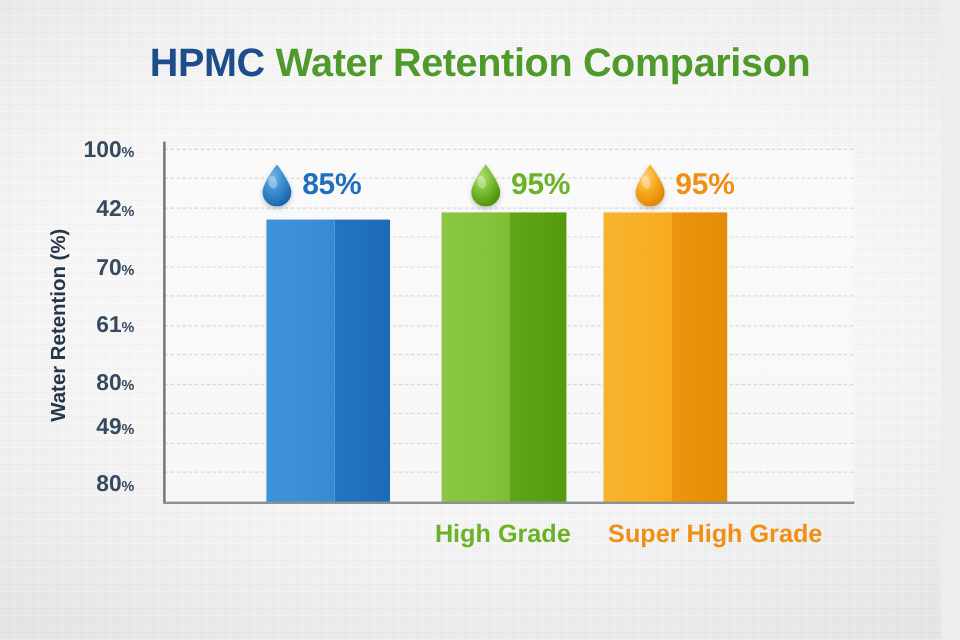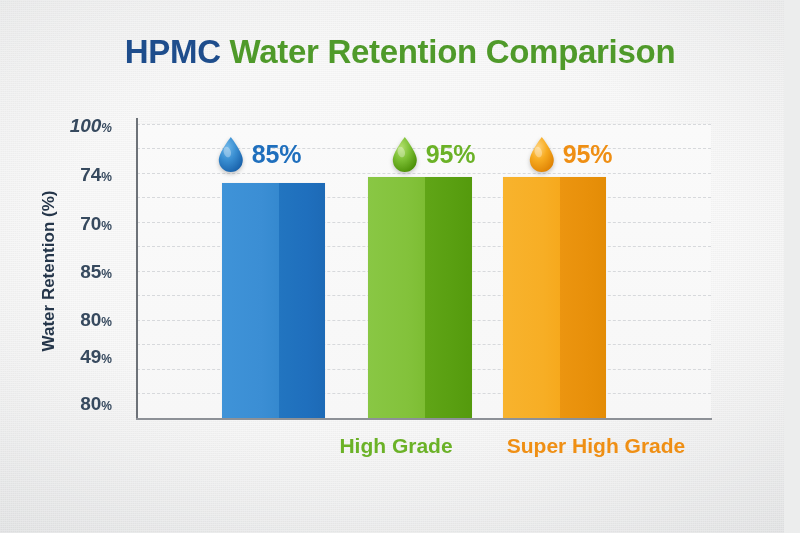--- a/index.html
+++ b/index.html
@@ -218,31 +218,31 @@
 
     <div class="bar" style="left:366px; width:103px; height:242px;">
       <div class="half-l" style="background:linear-gradient(90deg,#f8b32d 0%,#f7ae25 70%,#f6a91d 100%);"></div>
       <div class="half-r" style="background:linear-gradient(90deg,#ec9510 0%,#e8900a 60%,#e38c06 100%);"></div>
     </div>
   </div>
 
   <div id="y-axis-line"></div>
   <div id="x-axis-line"></div>
 
-  <div class="ytick" style="top:126px;font-style:italic;">
+  <div class="ytick" style="top:126px;">
     <span>100</span><span class="pct">%</span>
   </div>
   <div class="ytick" style="top:175px;">
-    <span>74</span><span class="pct">%</span>
+    <span>42</span><span class="pct">%</span>
   </div>
   <div class="ytick" style="top:224px;">
     <span>70</span><span class="pct">%</span>
   </div>
   <div class="ytick" style="top:272px;">
-    <span>85</span><span class="pct">%</span>
+    <span>61</span><span class="pct">%</span>
   </div>
   <div class="ytick" style="top:320px;">
     <span>80</span><span class="pct">%</span>
   </div>
   <div class="ytick" style="top:357px;">
     <span>49</span><span class="pct">%</span>
   </div>
   <div class="ytick" style="top:404px;">
     <span>80</span><span class="pct">%</span>
   </div>
@@ -287,18 +287,18 @@
           <stop offset="48%" stop-color="#f7ab20"></stop>
           <stop offset="100%" stop-color="#e08405"></stop>
         </radialGradient>
       </defs>
       <path d="M14 1 C14 1 2 16.5 2 24 A12 12 0 0 0 26 24 C26 16.5 14 1 14 1 Z" fill="url(#dg-orange)"></path>
       <ellipse cx="10.5" cy="16" rx="3.6" ry="5.4" fill="rgba(255,255,255,.32)" transform="rotate(-18 10.5 16)"></ellipse>
     </svg>
     <span class="val" style="color:#ef8f14;">95%</span>
   </div>
 
-  <div class="catlabel" style="left:396px; color:#6bb227;">High Grade</div>
+  <div class="catlabel" style="left:419px; color:#6bb227;">High Grade</div>
   <div class="catlabel" style="left:596px; color:#ef8f14;">Super High Grade</div>
 
   <div id="noise"></div>
   <div id="vignette"></div>
 </div>
 
 </body></html>

